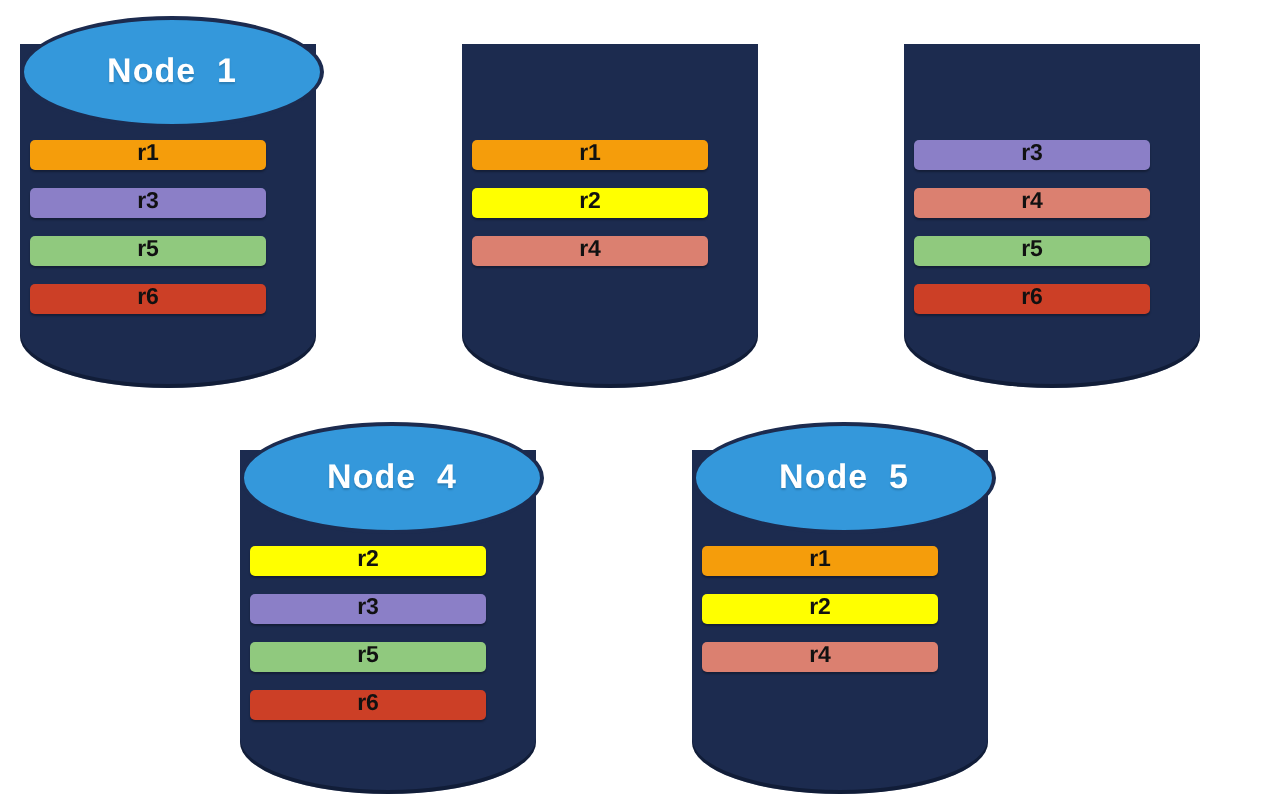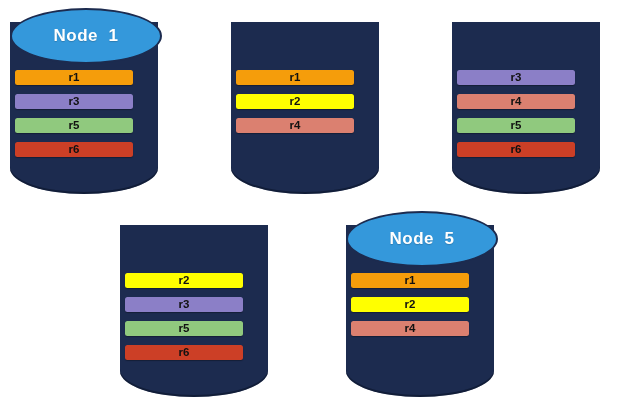--- a/index.html
+++ b/index.html
@@ -142,20 +142,23 @@
         <div class="replica" style="background: rgb(144, 201, 126);">
           <span class="replica-label" style="color: rgb(17, 17, 17);">r5</span>
         </div>
         <div class="replica" style="background: rgb(204, 63, 38);">
           <span class="replica-label" style="color: rgb(17, 17, 17);">r6</span>
         </div>
       </div>
     </div>
     <div class="node" style="left: 120px; top: 211px;">
       <div class="cyl-body" style="background: rgb(28, 43, 79);"></div>
+      <div class="cyl-top" style="background: rgb(52, 152, 219); border-color: rgb(28, 43, 79);">
+        <span class="node-label" style="color: rgb(255, 255, 255);">Node  4</span>
+      </div>
       <div class="replica-stack">
         <div class="replica" style="background: rgb(255, 255, 0);">
           <span class="replica-label" style="color: rgb(17, 17, 17);">r2</span>
         </div>
         <div class="replica" style="background: rgb(139, 127, 199);">
           <span class="replica-label" style="color: rgb(17, 17, 17);">r3</span>
         </div>
         <div class="replica" style="background: rgb(144, 201, 126);">
           <span class="replica-label" style="color: rgb(17, 17, 17);">r5</span>
         </div>

